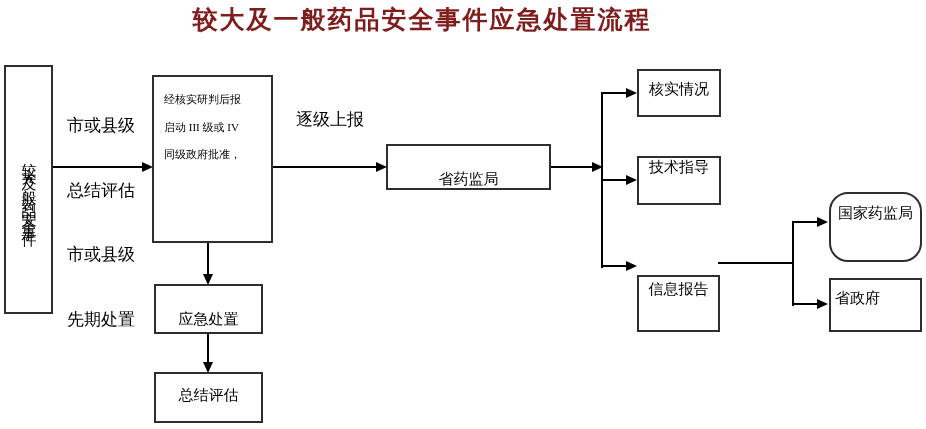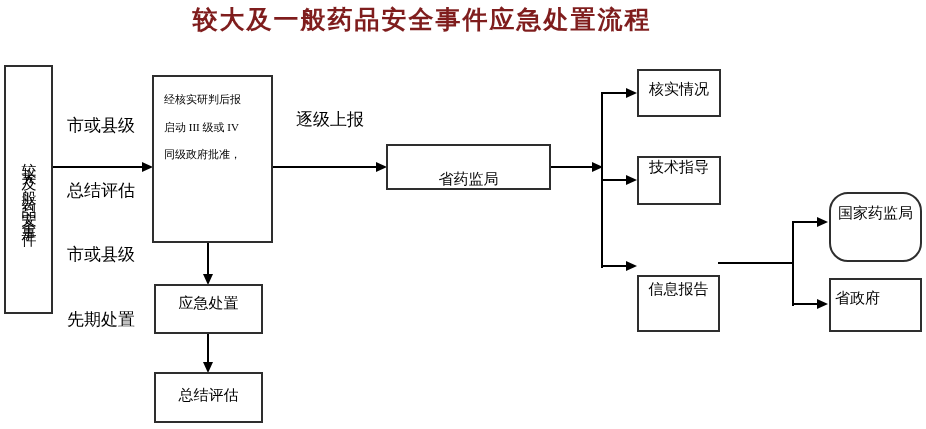--- a/index.html
+++ b/index.html
@@ -111,20 +111,20 @@
   <div class="hline" style="left:794px;top:303px;width:24px;height:2px;"></div>
   <div class="ah-r" style="left:817px;top:299px;"></div>
 
   <div class="box" style="left:829px;top:192px;width:93px;height:70px;padding-top:10px;border-radius:19px;">国家药监局</div>
 
   <div class="box" style="left:829px;top:278px;width:93px;height:54px;padding-top:9px;text-align:left;padding-left:4px;">省政府</div>
 
   <div class="vline" style="left:207px;top:243px;width:2px;height:32px;"></div>
   <div class="ah-d" style="left:203px;top:274px;"></div>
 
-  <div class="box" style="left:154px;top:284px;width:109px;height:50px;padding-top:8px;">应急处置</div>
+  <div class="box" style="left:154px;top:284px;width:109px;height:50px;padding-top:24px;">应急处置</div>
 
   <div class="vline" style="left:207px;top:334px;width:2px;height:29px;"></div>
   <div class="ah-d" style="left:203px;top:362px;"></div>
 
   <div class="box" style="left:154px;top:372px;width:109px;height:51px;padding-top:12px;">总结评估</div>
 
 </div>
 
 </body></html>

